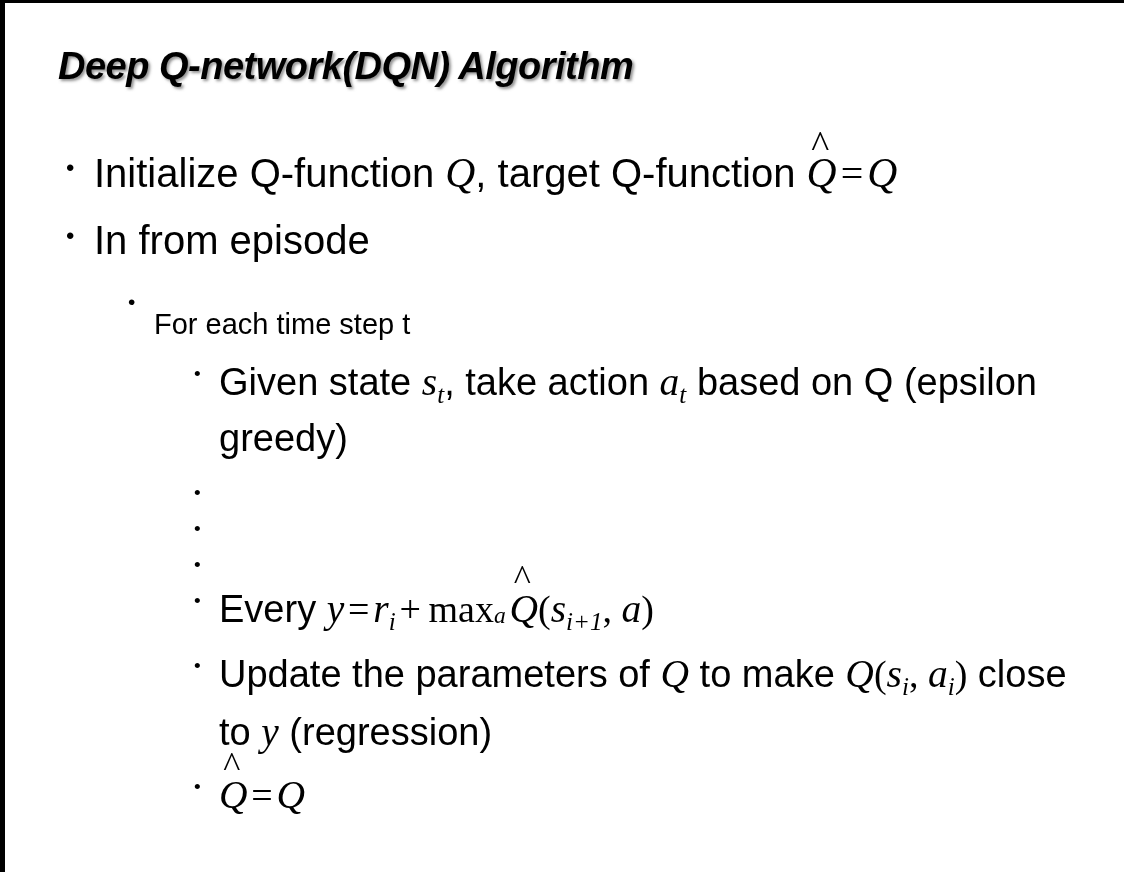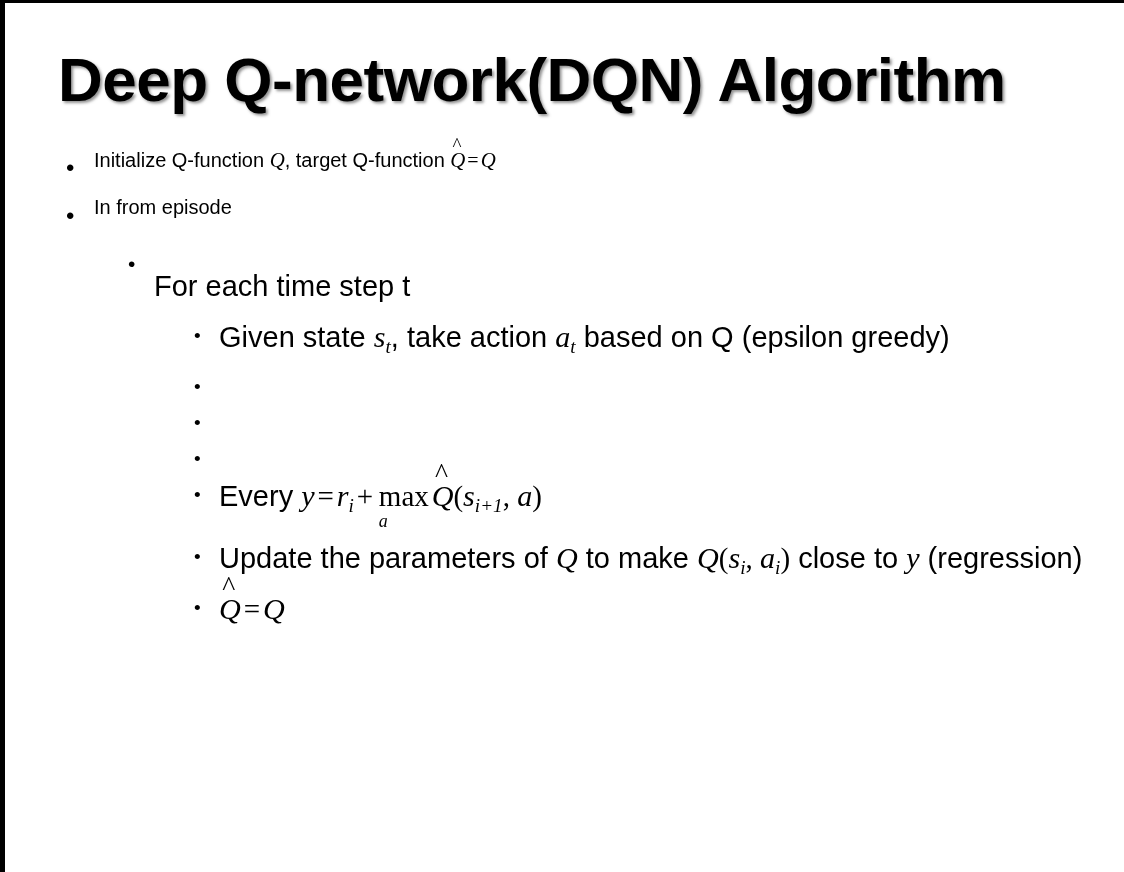--- a/index.html
+++ b/index.html
@@ -32,27 +32,28 @@
     position: absolute;
     left: 0; top: 0;
     width: 5px; height: 872px;
     background: #000000;
   }
 
   .title {
     position: absolute;
     left: 58px;
     top: 46px;
-    font-size: 62px;
+    font-size: 38px;
     font-weight: 700;
     letter-spacing: -0.5px;
     line-height: 1.1;
     white-space: nowrap;
     color: #000000;
     text-shadow: 2px 2px 3px rgba(110,110,110,0.75);
+    font-style: italic;
   }
 
   .body-list {
     position: absolute;
     left: 0;
     top: 146px;
     width: 1124px;
   }
 
   .bullet-row {
@@ -74,21 +75,21 @@
   .lvl1 {
     padding-left: 66px;
     margin-bottom: 14px;
   }
   .lvl1 .bullet-dot {
     width: 28px;
     font-size: 24px;
     padding-top: 10px;
   }
   .lvl1 .bullet-text {
-    font-size: 20px;
+    font-size: 40px;
     line-height: 1.30;
   }
 
   
   .lvl2 {
     padding-left: 128px;
     margin-bottom: 10px;
   }
   .lvl2 .bullet-dot {
     width: 26px;
@@ -106,21 +107,21 @@
     padding-left: 194px;
     padding-right: 26px;
     margin-bottom: 7px;
   }
   .lvl3 .bullet-dot {
     width: 25px;
     font-size: 19px;
     padding-top: 10px;
   }
   .lvl3 .bullet-text {
-    font-size: 29px;
+    font-size: 38px;
     line-height: 1.42;
     max-width: 880px;
   }
 
   
   .math {
     font-family: "Liberation Serif", serif;
     font-style: italic;
     font-size: 1.04em;
   }
@@ -149,22 +150,22 @@
     font-size: 0.92em;
     line-height: 1;
   }
   .eqop {
     font-family: "Liberation Serif", serif;
     font-style: normal;
     padding: 0 0.10em;
   }
   .maxop {
     display: inline-flex;
-    flex-direction: column;
-    align-items: flex-start;
+    flex-direction: row;
+    align-items: flex-end;
     vertical-align: baseline;
     line-height: 1;
     position: relative;
     top: 0;
     margin: 0 0.10em;
   }
   .maxop .mx {
     font-family: "Liberation Serif", serif;
     font-style: normal;
     font-size: 1em;

